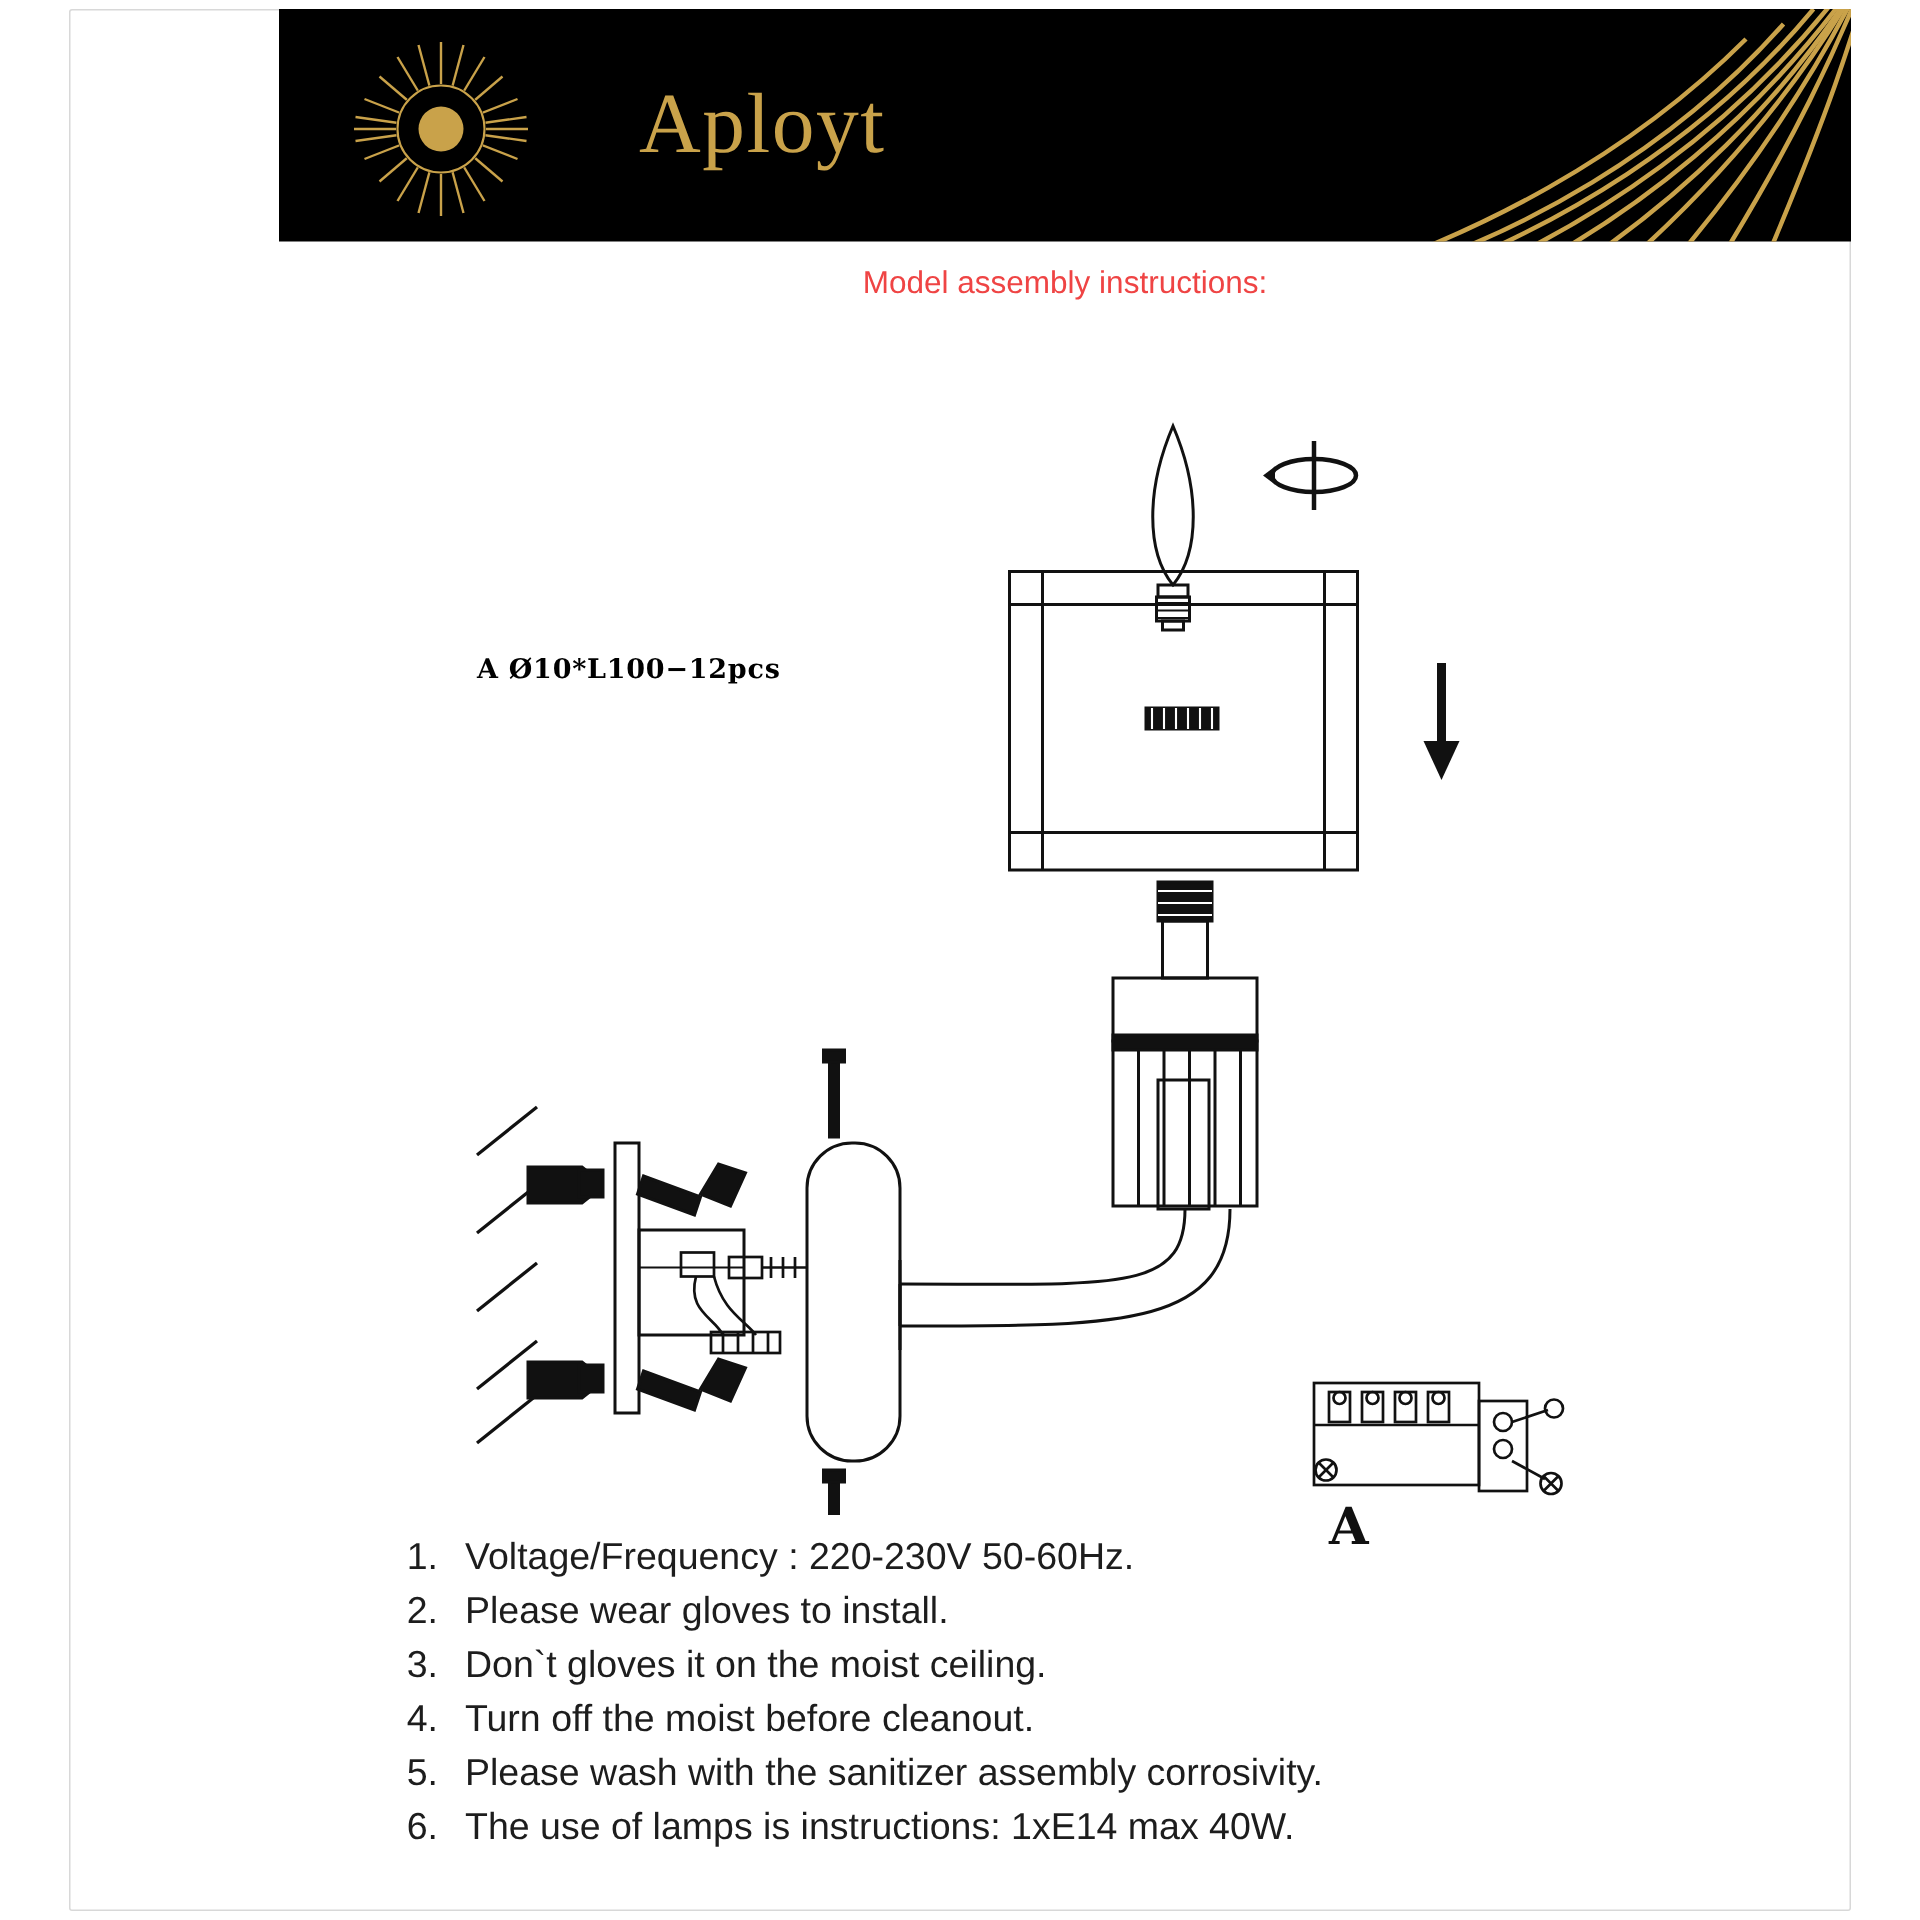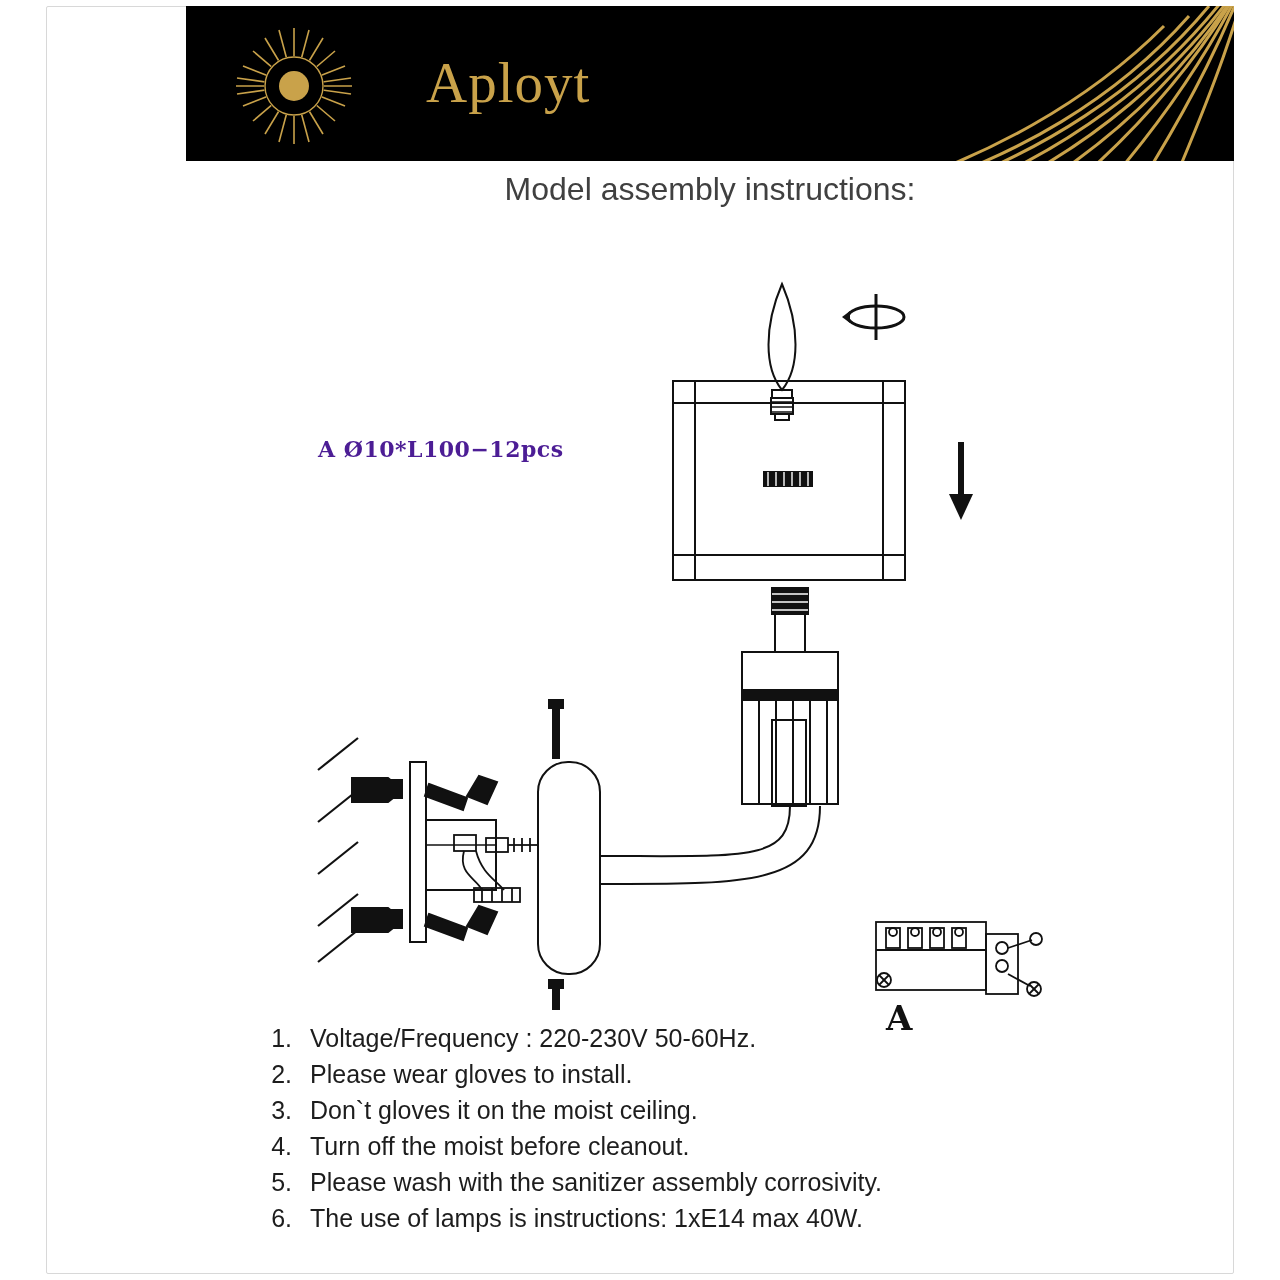--- a/index.html
+++ b/index.html
@@ -63,34 +63,34 @@
   }
 
   
   .title-block {
     position: absolute;
     left: 186px; top: 172px;
     width: 1048px;
     text-align: center;
   }
   .title-line {
-    font-size: 32px;
-    color: #404040;
+    font-size: 21px;
+    color: #ef4444;
     line-height: 34px;
   }
 
   
   .part-label {
     position: absolute;
     left: 318px; top: 436px;
     font-family: "DejaVu Serif", serif;
-    font-size: 22px;
+    font-size: 18px;
     font-weight: bold;
     letter-spacing: 0.5px;
-    color: #4c1d95;
+    color: #000000;
     white-space: nowrap;
   }
 
   
   .diagram {
     position: absolute;
     left: 186px; top: 250px;
     width: 1048px;
     height: 760px;
   }

